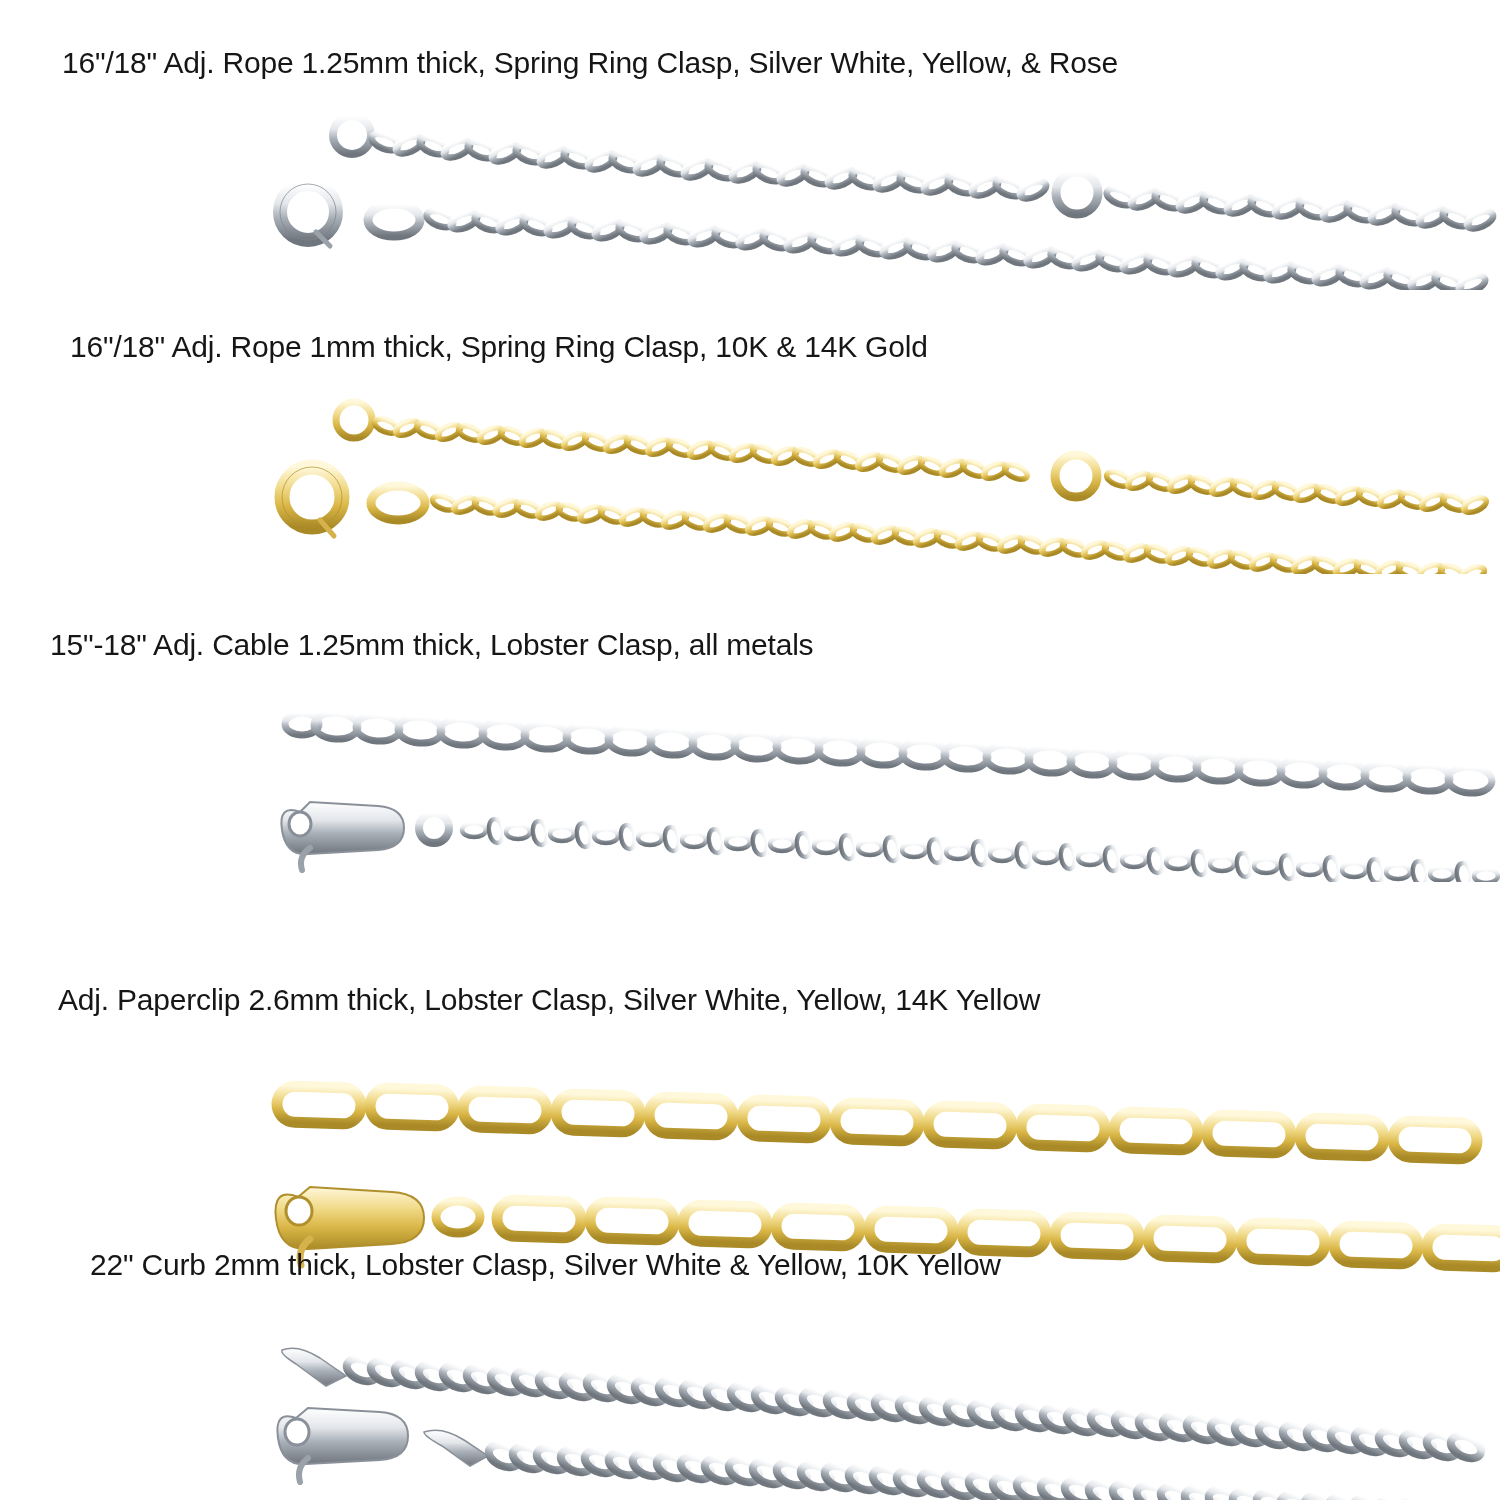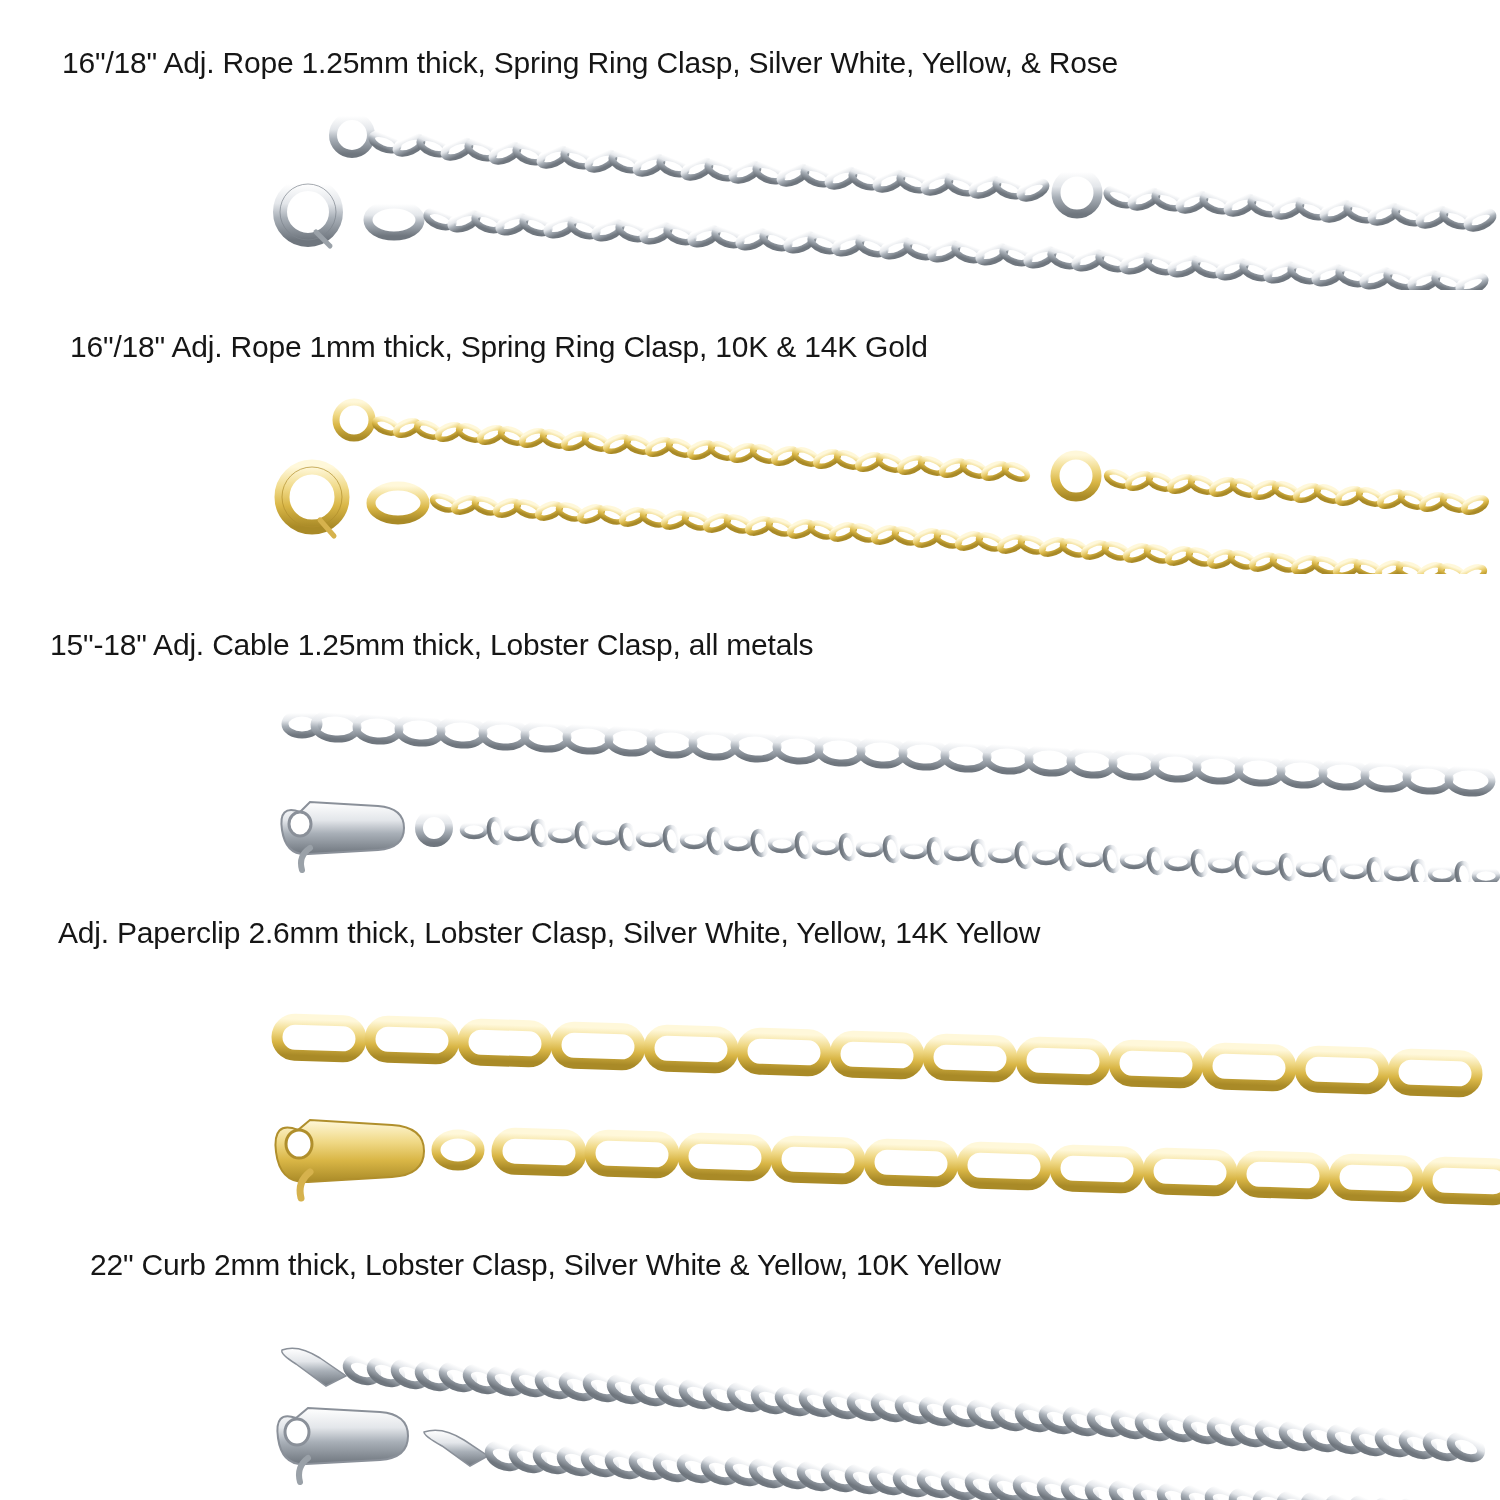--- a/index.html
+++ b/index.html
@@ -40,21 +40,21 @@
     display: block;
   }
 
   
   #block-0 { top: 46px; }
   #block-0 .caption { margin-left: 62px; }
   #block-1 { top: 330px; }
   #block-1 .caption { margin-left: 70px; }
   #block-2 { top: 628px; }
   #block-2 .caption { margin-left: 50px; }
-  #block-3 { top: 916px; }
+  #block-3 { top: 983px; }
   #block-3 .caption { margin-left: 58px; }
   #block-4 { top: 1248px; }
   #block-4 .caption { margin-left: 90px; }
 </style>
 </head>
 <body>
 
 <div class="sheet">
 
   <div class="chain-block" id="block-0">

